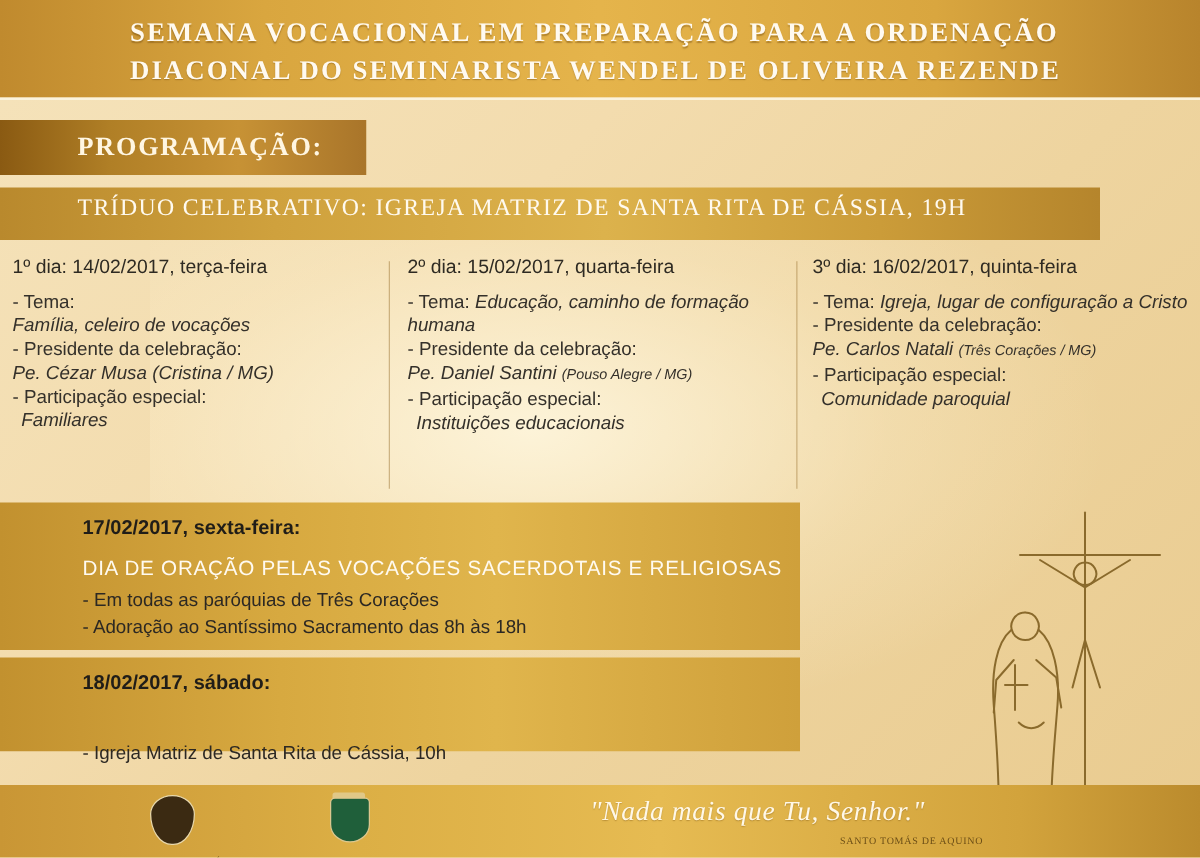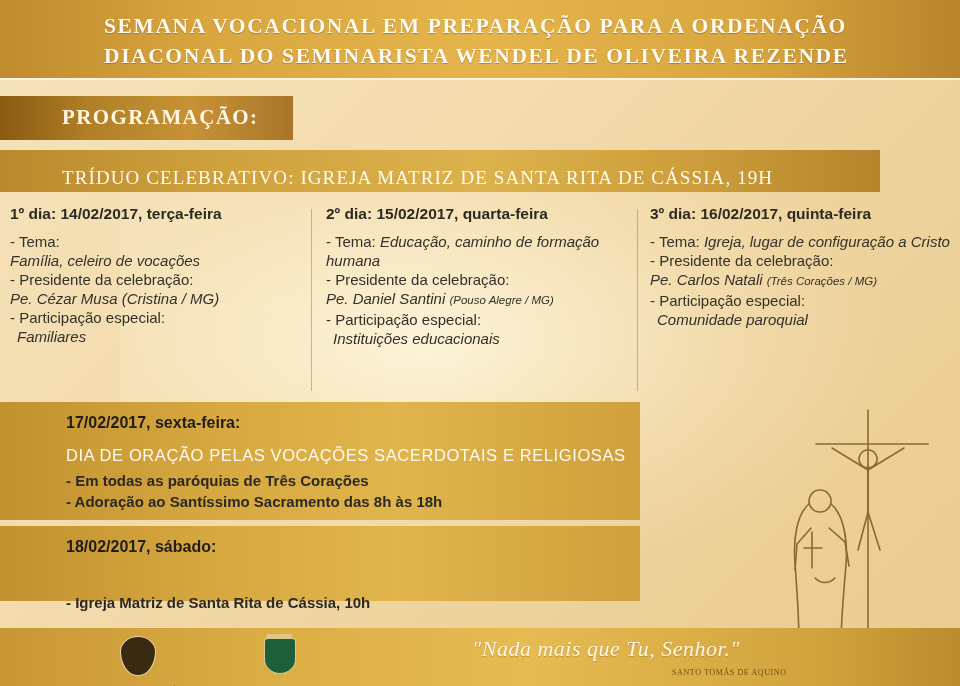--- a/index.html
+++ b/index.html
@@ -72,21 +72,21 @@
 
   
   .triduo-band {
     position: absolute;
     left: 0; top: 150px;
     width: 880px; height: 42px;
     background: linear-gradient(90deg, #b9892d 0%, #cfa13d 25%, #dcb24c 55%, #cb9c39 80%, #b5852c 100%);
   }
   .triduo-band span {
     position: absolute;
-    left: 62px; top: 17px;
+    left: 62px; top: 6px;
     color: #fffaf0;
     font-family: "Liberation Serif", serif;
     font-size: 19px;
     letter-spacing: 1.1px;
     text-transform: uppercase;
     white-space: nowrap;
   }
 
   
   .days {
@@ -110,21 +110,21 @@
     width: 1px;
     height: 182px;
     background: rgba(150,110,45,0.45);
   }
   .divider.d1 { left: 311px; }
   .divider.d2 { left: 637px; }
 
   .day-head {
     color: #2e2a22;
     font-size: 15.5px;
-    font-weight: bold;
+    font-weight: normal;
     margin-bottom: 9px;
     white-space: nowrap;
   }
   .day-body {
     color: #34302a;
     font-size: 15px;
     line-height: 19px;
   }
   .day-body .it { font-style: italic; }
   .day-body .sm { font-size: 11.5px; font-style: italic; }
@@ -157,21 +157,20 @@
     font-size: 16.5px;
     letter-spacing: 0.6px;
     text-transform: uppercase;
   }
   .blk-lines {
     position: absolute;
     left: 66px; top: 68px;
     color: #2c2823;
     font-size: 15px;
     line-height: 21px;
-    font-weight: bold;
   }
   .block-saturday .blk-sub { top: 40px; }
   .block-saturday .blk-lines { top: 66px; }
 
   
   .bottom-bar {
     position: absolute;
     left: 0; bottom: 0;
     width: 960px; height: 58px;
     background: linear-gradient(90deg, #c99635 0%, #dcaf45 30%, #e6bb52 55%, #d2a33c 85%, #bb8b2d 100%);

